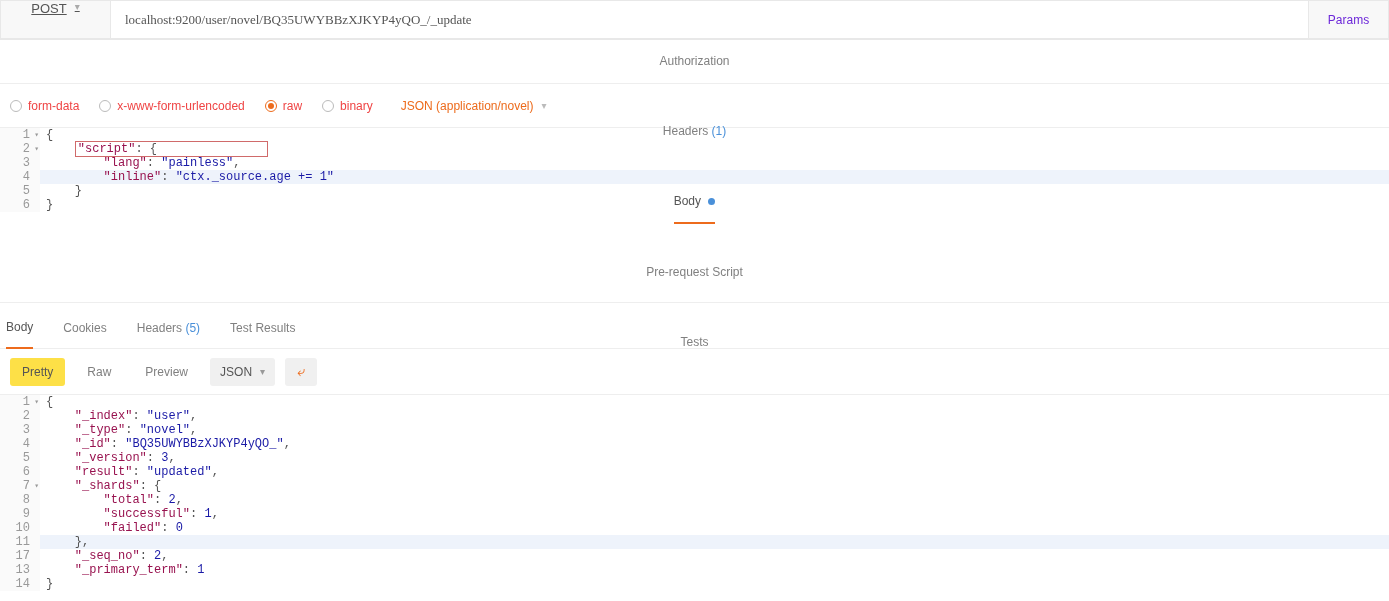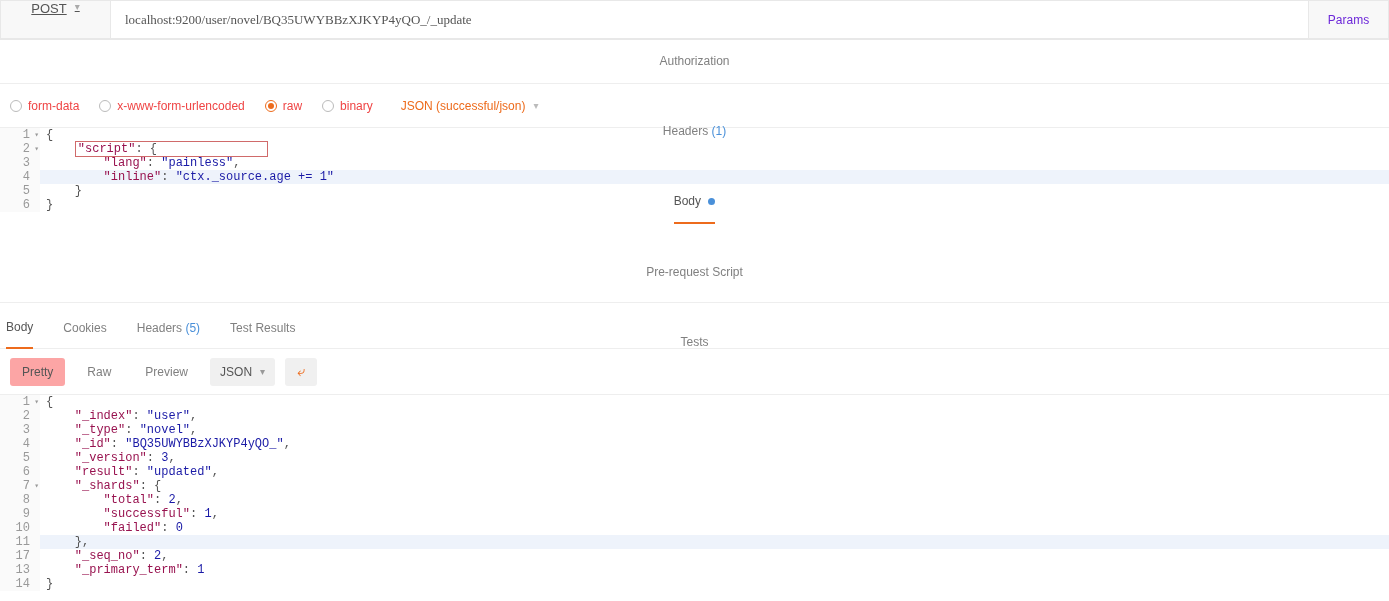--- a/index.html
+++ b/index.html
@@ -41,21 +41,21 @@
   
   .request-editor { border-bottom:1px solid #eee; padding-bottom:90px; }
   
   .response-tabs { display:flex; align-items:center; height:42px; gap:30px; padding:0 6px; border-bottom:1px solid #eee; margin-top:4px; }
   .rtab { font-size:12px; color:#808080; cursor:pointer; padding:13px 0; }
   .rtab.active { color:#555; border-bottom:2px solid #ed6b1c; margin-bottom:-1px; }
   .rtab .count { color:#4a90d9; }
   
   .view-row { display:flex; align-items:center; height:46px; gap:10px; padding:0 10px; border-bottom:1px solid #eee; }
   .view-btn { height:28px; padding:0 12px; border:none; background:transparent; color:#808080; font-size:12px; cursor:pointer; border-radius:3px; }
-  .view-btn.active { background:#fca5a5; color:#555; }
+  .view-btn.active { background:#fde047; color:#555; }
   .fmt-select { height:28px; padding:0 10px; background:#f0f0f0; border:none; border-radius:3px; display:flex; align-items:center; gap:8px; color:#555; cursor:pointer; }
   .fmt-select .caret { font-size:10px; color:#999; }
   .wrap-btn { height:28px; width:32px; background:#f0f0f0; border:none; border-radius:3px; display:flex; align-items:center; justify-content:center; cursor:pointer; color:#ed6b1c; font-size:14px; }
 </style>
 </head>
 <body>
 
 <div class="top-bar">
   <div class="method-select">
     <span>POST</span>
@@ -90,21 +90,21 @@
   </label>
   <label class="radio-item">
     <span class="radio checked"></span>
     <span class="radio-label">raw</span>
   </label>
   <label class="radio-item">
     <span class="radio"></span>
     <span class="radio-label">binary</span>
   </label>
   <div class="ct-select">
-    <span>JSON (successful/json)</span>
+    <span>JSON (application/novel)</span>
     <span class="caret">▾</span>
   </div>
 </div>
 
 <div class="editor request-editor">
   <div class="line">
       <div class="gutter gutter-fold">1</div>
       <div class="code"><span class="p">{</span></div>
     </div>
   <div class="line">

